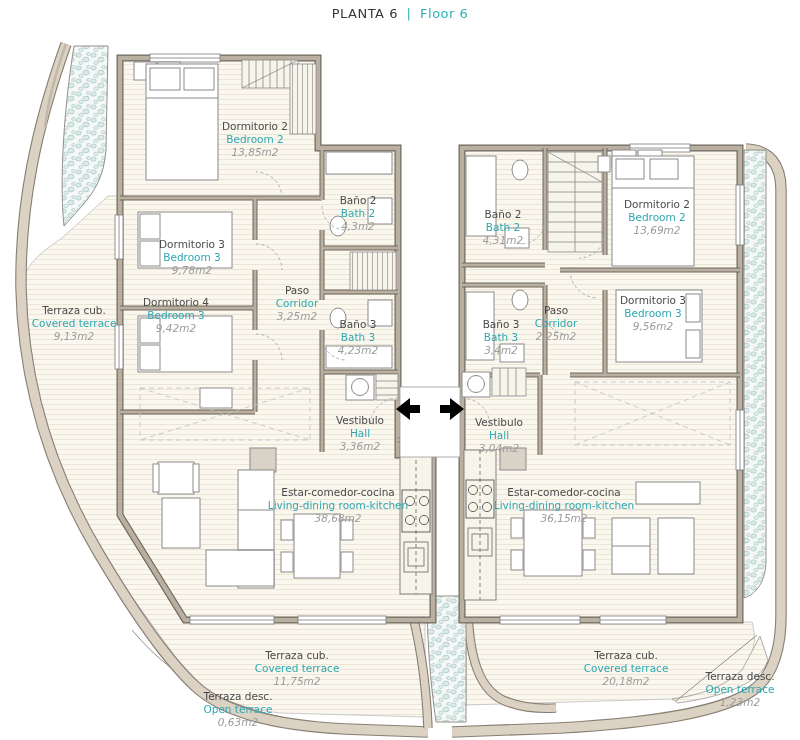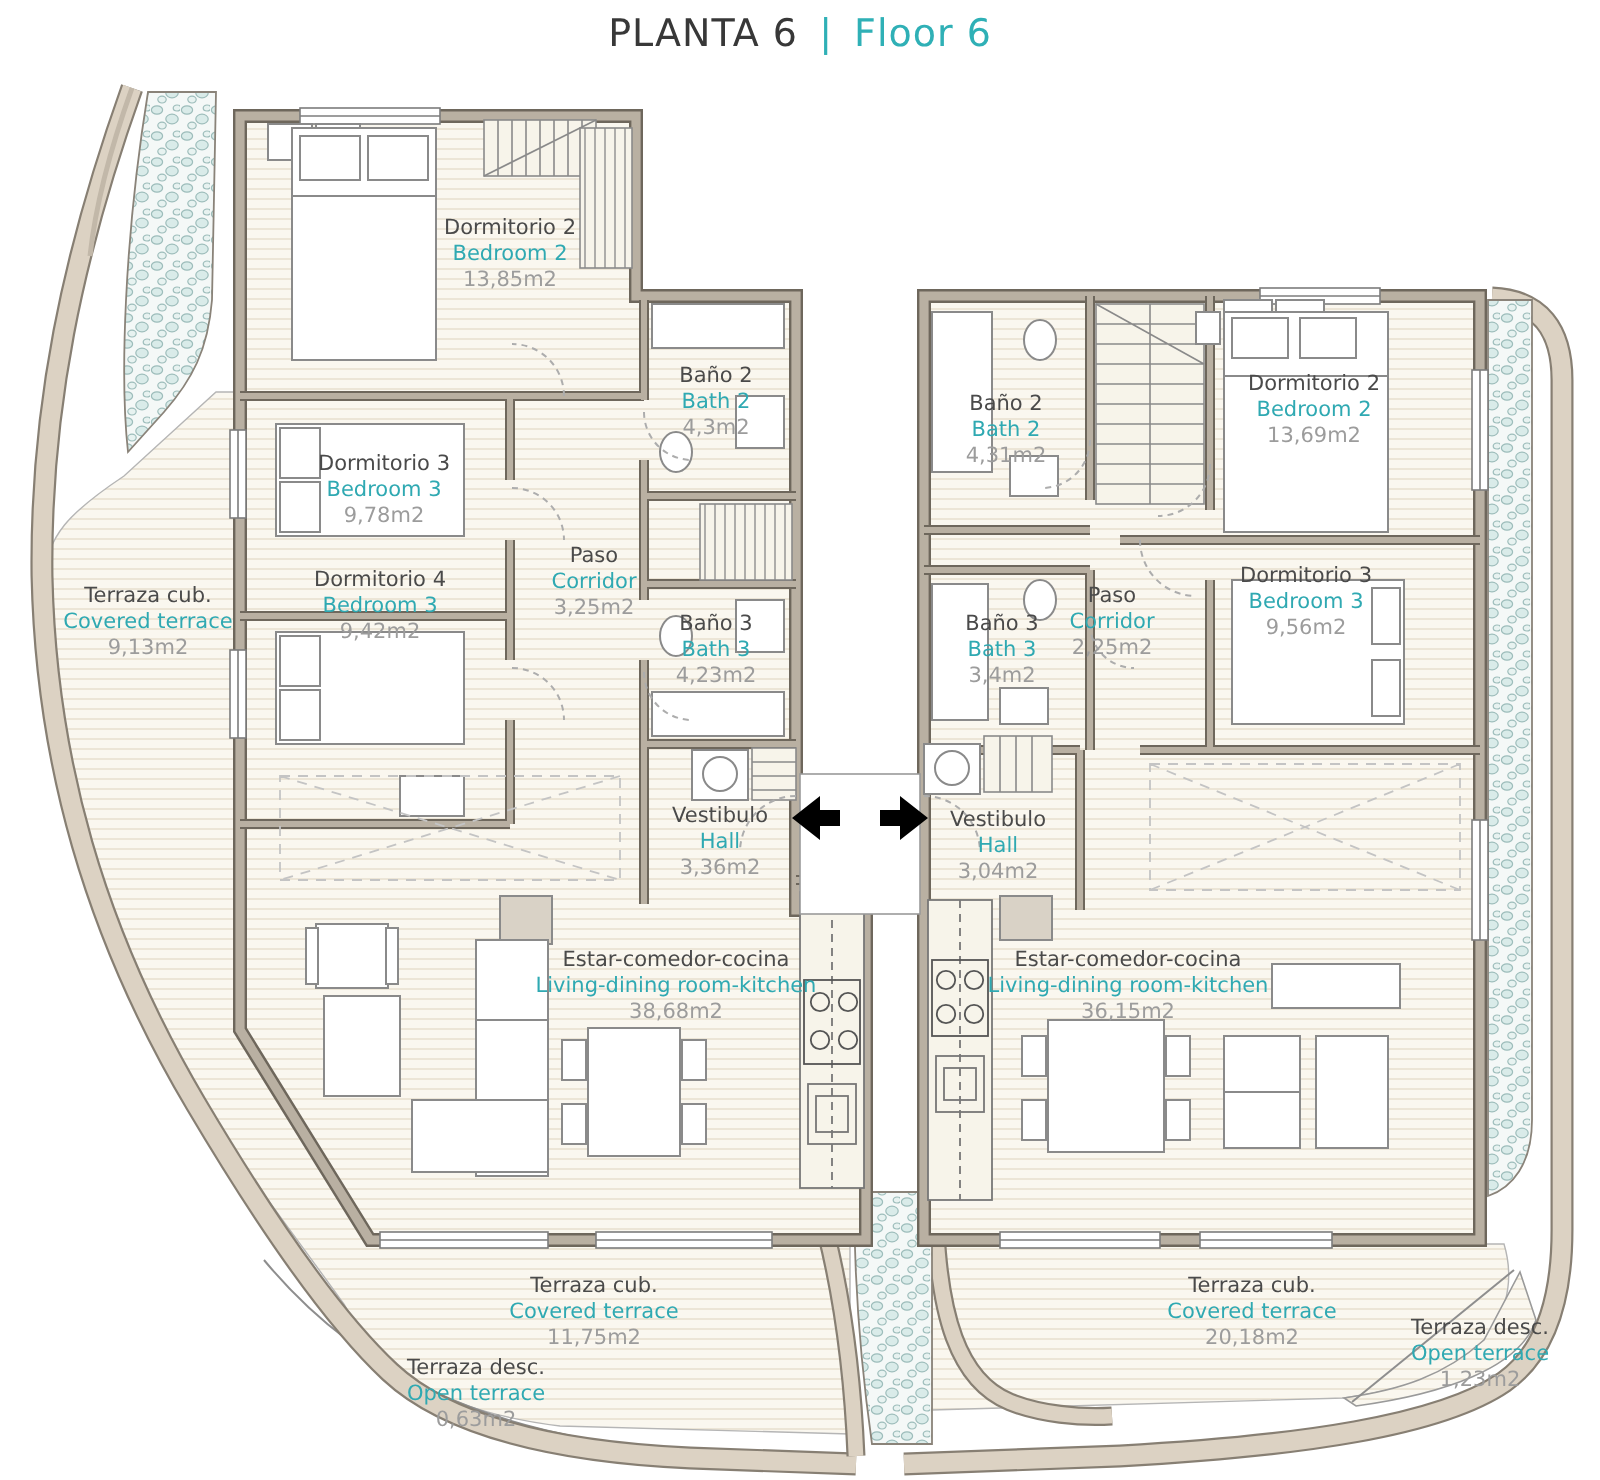--- a/index.html
+++ b/index.html
@@ -1,27 +1,27 @@
 <!DOCTYPE html>
 <html><head>
 <meta charset="utf-8">
 <style>
   html,body{margin:0;padding:0;background:#ffffff;}
   #stage{position:relative;width:800px;height:740px;background:#ffffff;overflow:hidden;
          font-family:"DejaVu Sans","Liberation Sans",sans-serif;}
   #plan-svg{position:absolute;left:0;top:0;}
-  .title{position:absolute;top:6px;left:0;width:800px;text-align:center;font-size:19px;
+  .title{position:absolute;top:6px;left:0;width:800px;text-align:center;font-size:13px;
          letter-spacing:.5px;color:#383838;}
   .title .sep,.title .en{color:#2fb0b6;}
   .title .sep{margin:0 4px;}
   .room-label{position:absolute;transform:translateX(-50%);text-align:center;
-              font-size:10.5px;line-height:13px;white-space:nowrap;}
+              font-size:10.5px;line-height:13px;white-space:nowrap;margin-top:12px;}
   .room-label .es{color:#4a4a4a;}
   .room-label .en{color:#2fa9b2;}
-  .room-label .area{color:#9c9c9c;}
+  .room-label .area{color:#9c9c9c;font-style:italic;}
 </style>
 </head>
 <body>
 
 <div id="stage">
 
 <svg id="plan-svg" width="800" height="740" viewBox="0 0 800 740">
   <defs>
     <pattern id="hlines" width="6" height="5" patternUnits="userSpaceOnUse">
       <rect width="6" height="5" fill="#faf7ef"></rect>
@@ -260,21 +260,21 @@
 <div class="room-label" style="left:255px;top:108px">
   <div class="es">Dormitorio 2</div>
   <div class="en">Bedroom 2</div>
   <div class="area">13,85m2</div>
 </div>
 <div class="room-label" style="left:192px;top:226px">
   <div class="es">Dormitorio 3</div>
   <div class="en">Bedroom 3</div>
   <div class="area">9,78m2</div>
 </div>
-<div class="room-label" style="left:190px;top:284px">
+<div class="room-label" style="left:176px;top:284px">
   <div class="es">Dormitorio 4</div>
   <div class="en">Bedroom 3</div>
   <div class="area">9,42m2</div>
 </div>
 <div class="room-label" style="left:358px;top:182px">
   <div class="es">Baño 2</div>
   <div class="en">Bath 2</div>
   <div class="area">4,3m2</div>
 </div>
 <div class="room-label" style="left:297px;top:272px">

